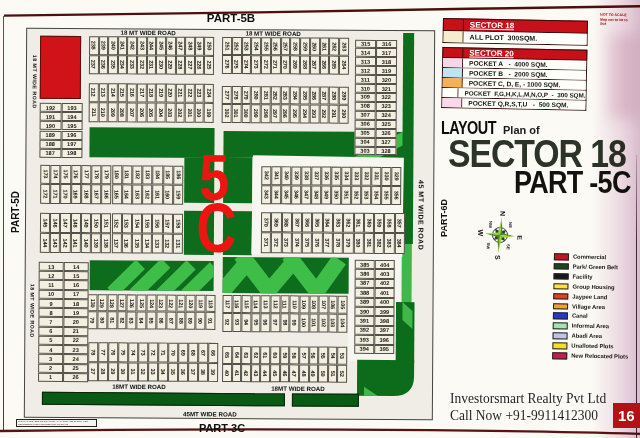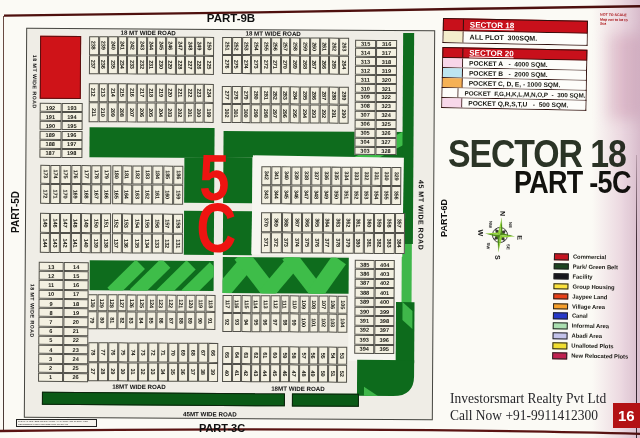--- a/index.html
+++ b/index.html
@@ -29,21 +29,21 @@
 </svg>
 
 <div class="abs" style="left:3px;top:16px;width:1.1px;height:414px;background:linear-gradient(180deg,#6a4a42,#4a3a36)"></div>
 
 <div class="abs" style="left:636.2px;top:155px;width:1.3px;height:283px;background:linear-gradient(180deg,rgba(90,70,75,0.25),#4a3a40 30%,#3a3036)"></div>
 
 <svg class="abs" style="left:0;top:424px;width:640px;height:14px" viewBox="0 0 640 14">
 <path d="M0,7.0 C120,5.2 300,5.0 430,6.2 C520,7.0 600,8.6 640,9.8" stroke="#5a1312" stroke-width="2.3" fill="none"></path>
 </svg>
 
-<div class="lab" style="left:231.0px;top:17.5px;font-size:11.5px;font-weight:700;color:#101010;letter-spacing:0px">PART-9B</div>
+<div class="lab" style="left:231.0px;top:17.5px;font-size:11.5px;font-weight:700;color:#101010;letter-spacing:0px">PART-5B</div>
 
 <div class="vlab" style="left:14.5px;top:212.0px;font-size:10px;font-weight:700;color:#101010">PART-5D</div>
 
 <div class="vlab" style="left:443.5px;top:218.0px;font-size:9px;font-weight:700;color:#101010">PART-6D</div>
 
 <div class="lab" style="left:222.0px;top:428.0px;font-size:11px;font-weight:700;color:#101010;letter-spacing:0px">PART-3C</div>
 
 <div class="abs" style="left:16px;top:418.5px;width:81px;height:8.5px;border:0.7px solid #222;background:#f6f4ee;overflow:hidden;font-size:2.3px;color:#333;line-height:1.3;padding:0.8px 1px">
 <div>THE MAP IS BASED ON DRAWING AVAILABLE AND IS ONLY FOR REPRESENTATION PURPOSE NOT TO SCALE</div>
 <div>PLOT NUMBERS AND DIMENSIONS ARE INDICATIVE ONLY AND SUBJECT TO CHANGE WITHOUT NOTICE</div>
@@ -1657,20 +1657,24 @@
       </div>
 
 <div style="display:flex;height:10px;border:0.7px solid #30100d;border-top:none">
         <div style="width:20px;background:#f8d8ea;border-right:0.7px solid #30100d"></div>
         <div style="flex:1;background:#fdfdfa;font-size:6.6px;line-height:9.4px;padding-left:6px">POCKET Q,R,S,T,U&nbsp;&nbsp; -&nbsp; 500 SQM.</div>
       </div>
 </div>
 
 <div class="abs" style="left:600px;top:13px;width:30px;font-size:3.6px;font-weight:700;color:#b01216;line-height:1.3;transform:rotate(1deg)">NOT TO SCALE<br>Map not to be to Sca</div>
 
+<div class="abs" style="left:441px;top:118px;width:200px;height:20px">
+<span style="position:absolute;left:0;top:0;font-size:18px;font-weight:700;color:#0d0d0b;transform:scaleX(0.80);transform-origin:0 0;letter-spacing:-0.6px;white-space:nowrap">LAYOUT</span>
+<span style="position:absolute;left:62px;top:5.5px;font-size:11px;font-weight:700;color:#1a1a16;white-space:nowrap">Plan of</span>
+</div>
 
 <div class="abs" style="left:448px;top:135.5px;height:38px;font-size:38px;font-weight:700;color:#2b3426;transform:scaleX(0.89);transform-origin:0 0;letter-spacing:-1.2px;line-height:37px;white-space:nowrap">SECTOR 18</div>
 
 <div class="abs" style="left:497px;top:168px;width:130px;height:28px;font-size:31px;font-weight:700;color:#12120e;transform:scaleX(0.87);transform-origin:100% 0;letter-spacing:-0.8px;line-height:30px;text-align:right;white-space:nowrap">PART -5C</div>
 
 <svg class="abs" style="left:478px;top:207px;width:44px;height:56px" viewBox="0 0 44 56">
 <g transform="translate(22,28) rotate(6)">
 <circle cx="0" cy="0" r="7.5" fill="none" stroke="#333" stroke-width="0.9"></circle>
 <g fill="#3a3a34">
 <path d="M0,0 L-1.1,-4.2 L-5.6,-5.6 L-4.2,-1.1 Z"></path>

